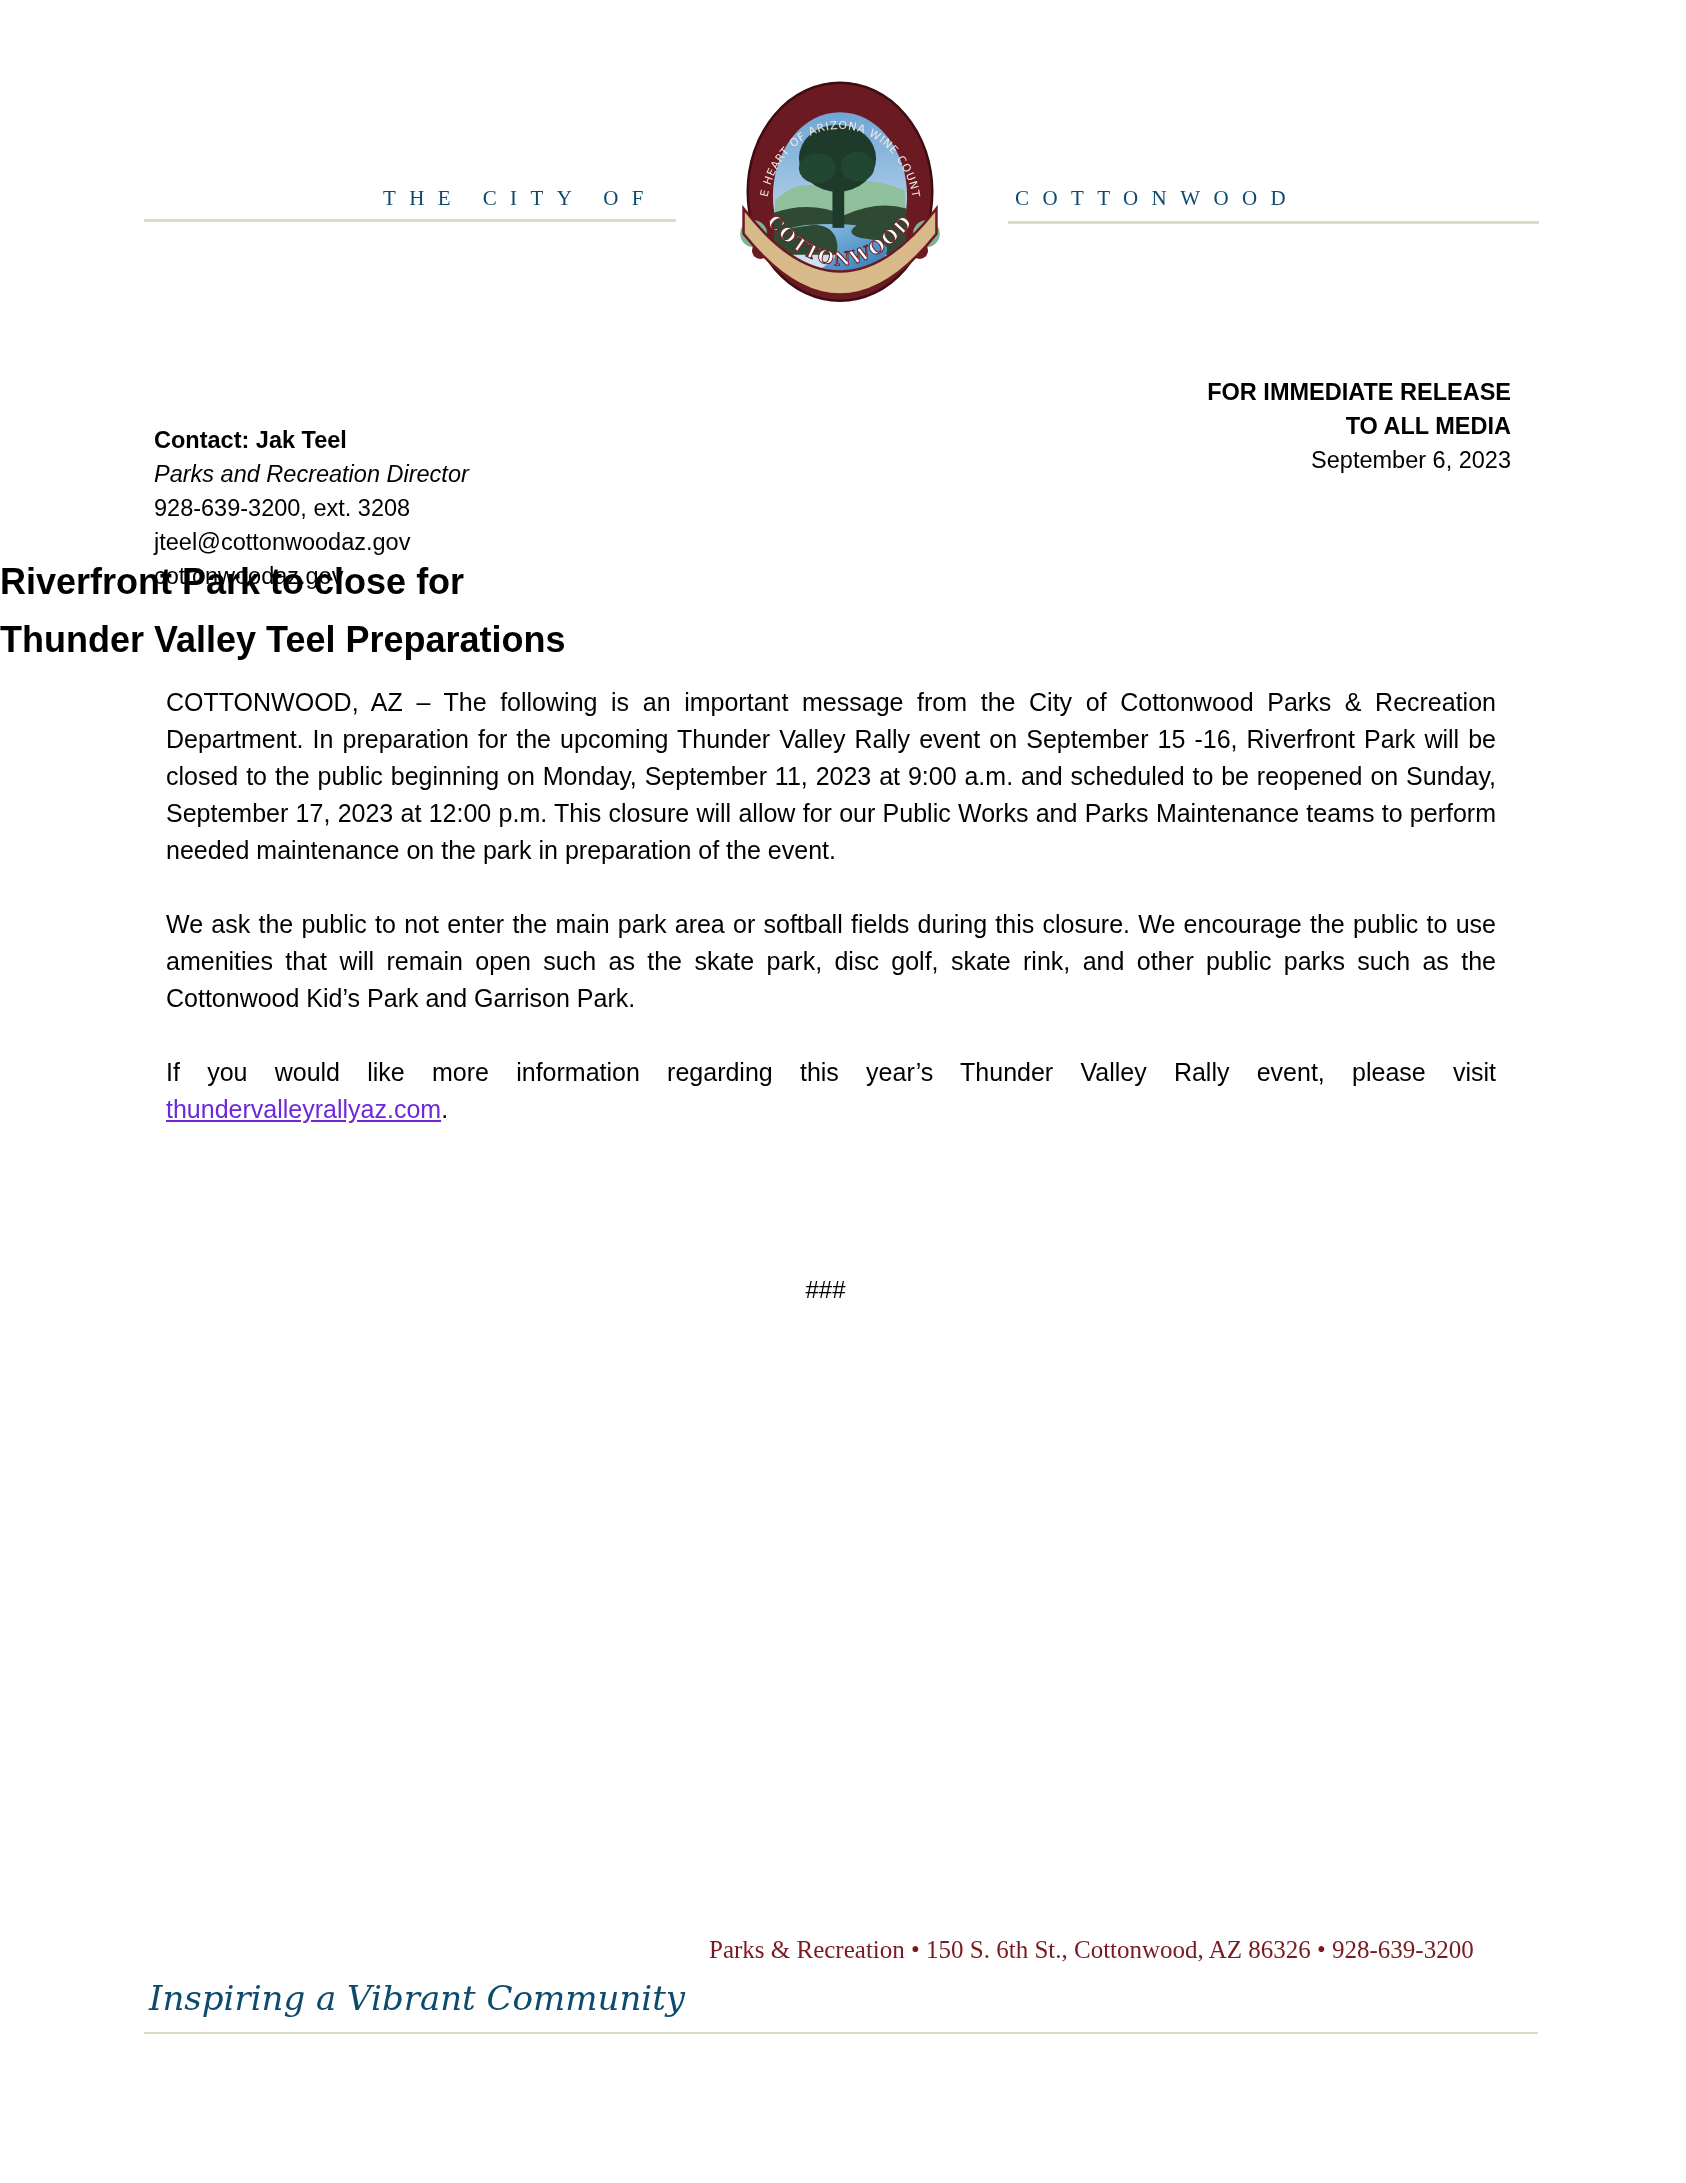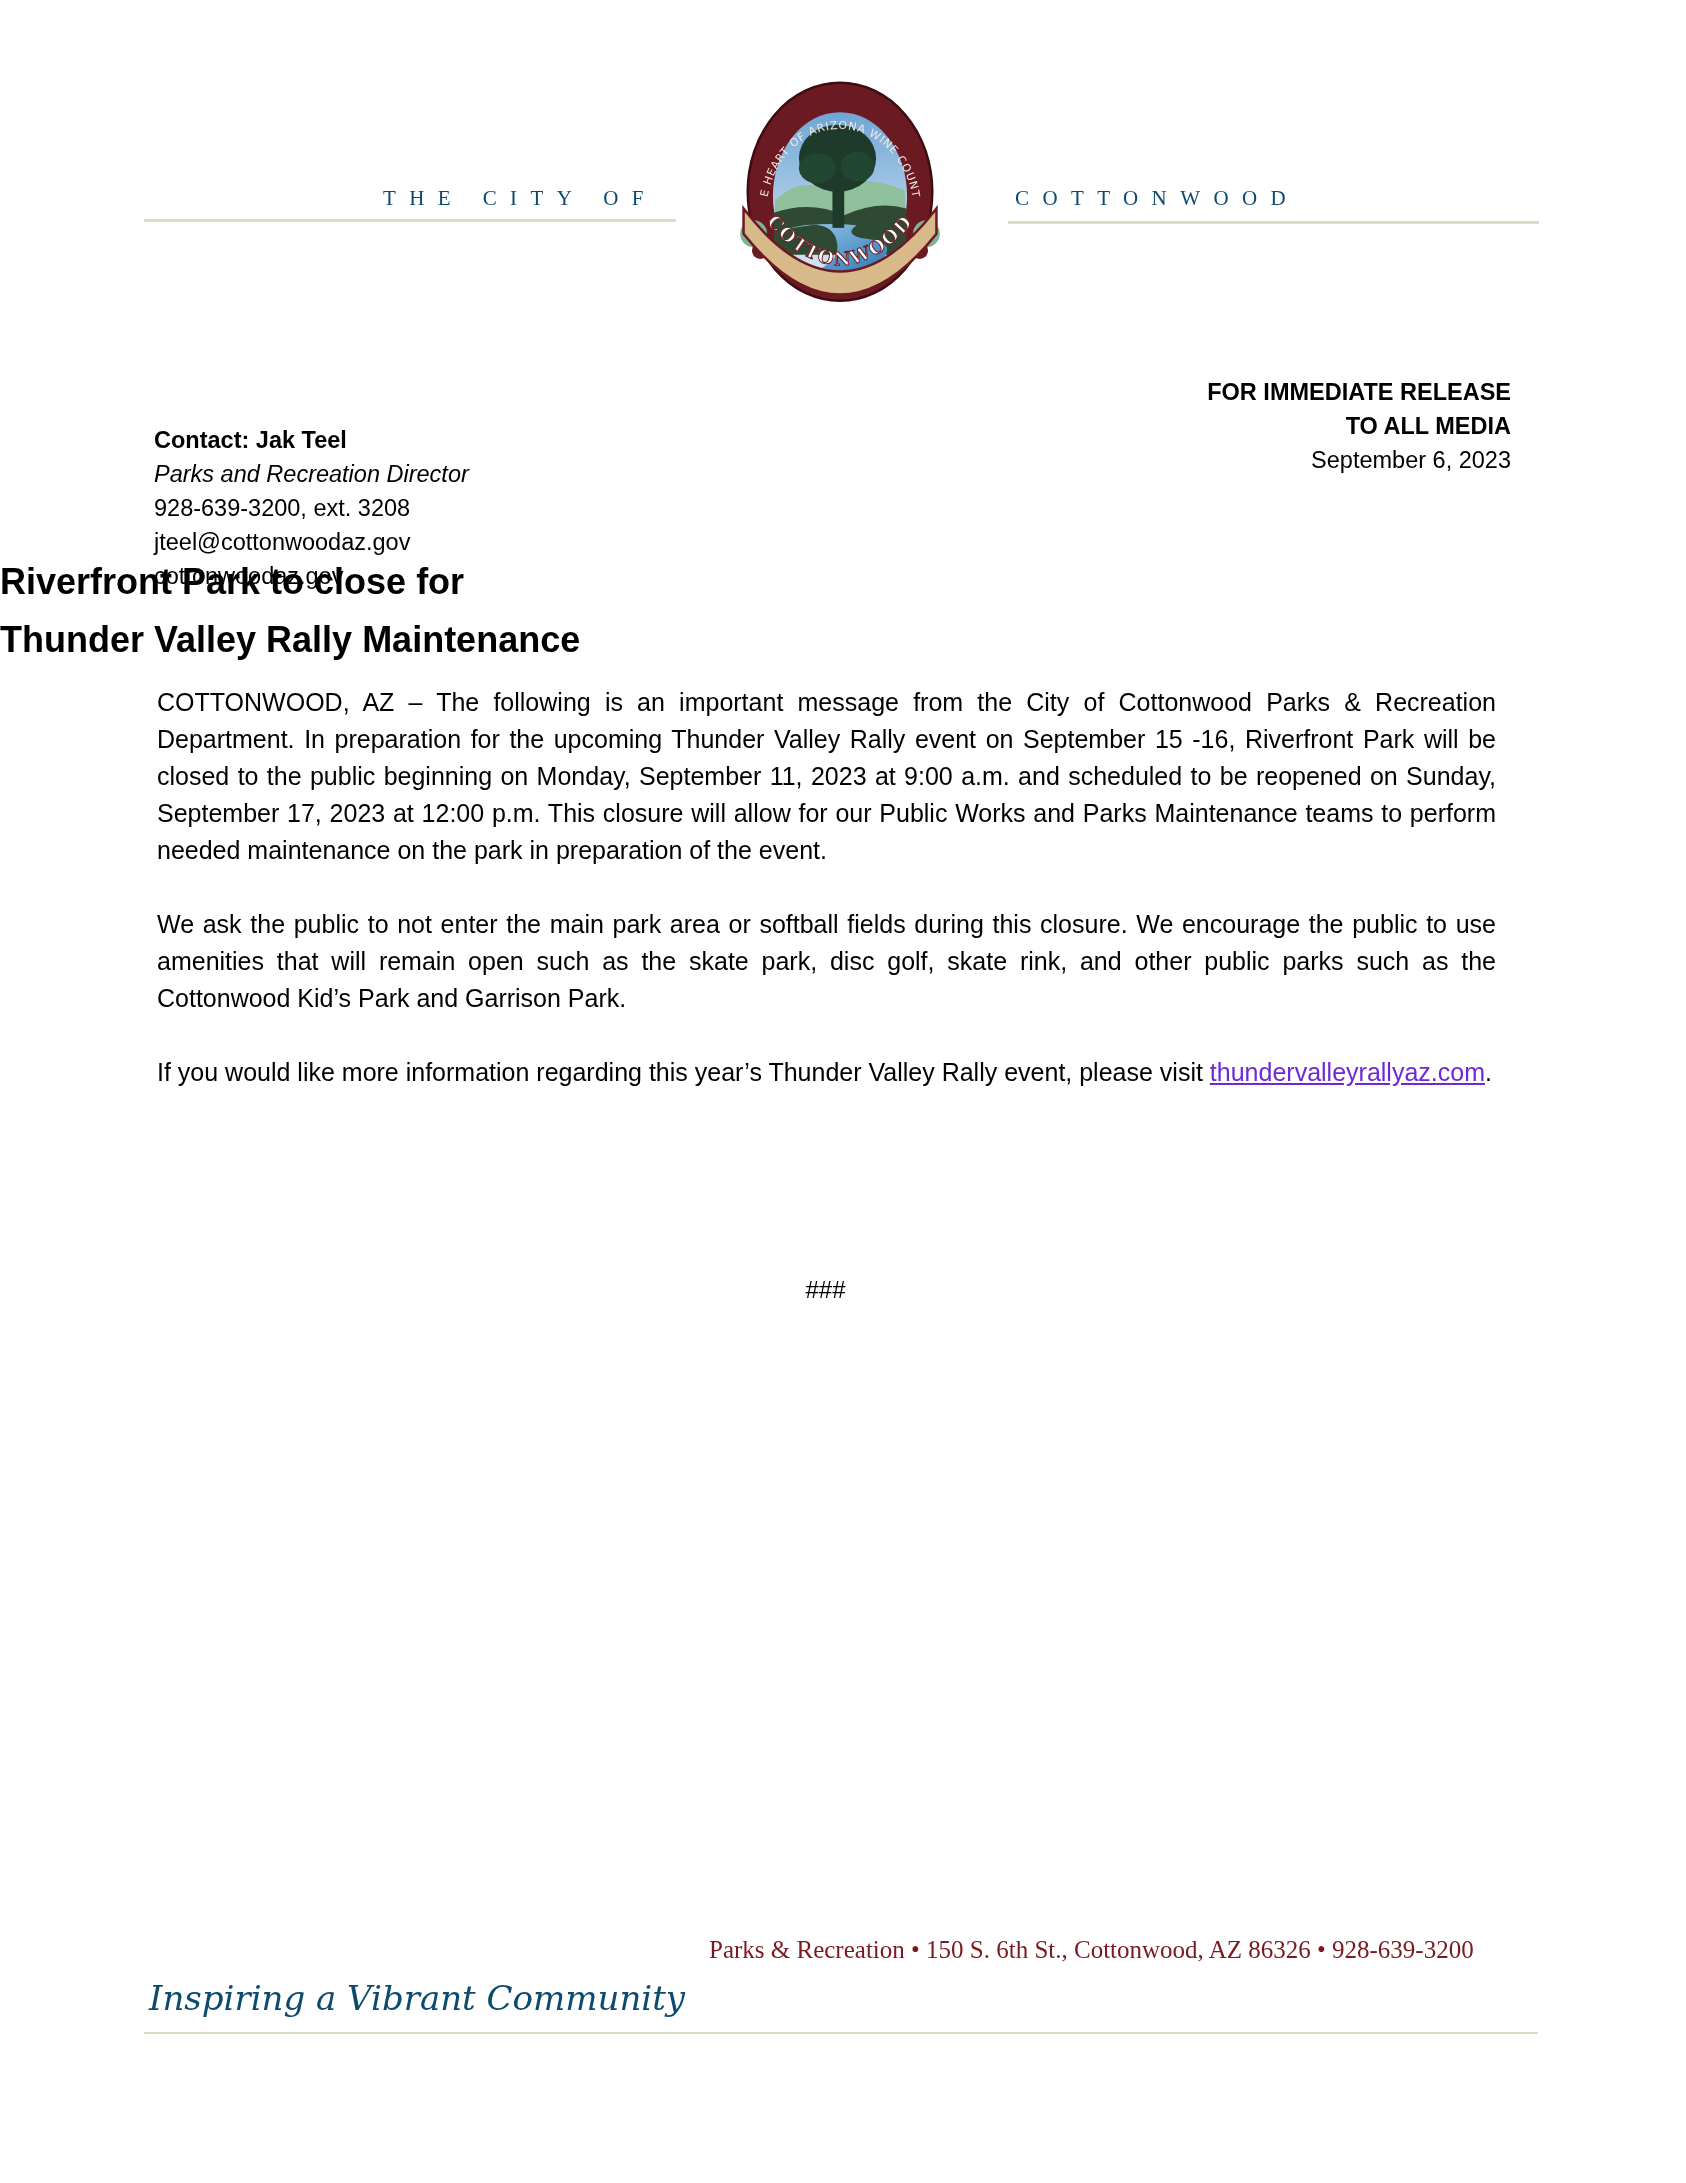--- a/index.html
+++ b/index.html
@@ -19,21 +19,21 @@
     .contact { position: absolute; left: 154px; top: 375px; font-size: 23.5px; line-height: 34px; }
     .contact .bold { font-weight: bold; margin-top: 48px; }
     .contact .ital { font-style: italic; }
     .release { position: absolute; right: 176px; top: 375px; font-size: 23.5px; line-height: 34px; text-align: right; margin-left: 47px; }
     .release .bold { font-weight: bold; }
 
     .title { position: absolute; left: 0; width: 1651px; top: 553px; text-align: left;
              font-size: 36px; font-weight: bold; line-height: 58px; }
 
     .body { position: absolute; left: 154px; width: 1342px; top: 684px; font-size: 25px; line-height: 37px; }
-    .body p { margin: 0 0 37px 3px; text-align: justify; }
+    .body p { margin: 0 0 37px 12px; text-align: justify; }
     .body a { color: #6d28d9; text-decoration: underline; }
     .end-mark { position: absolute; left: 0; width: 1651px; top: 1276px; text-align: center; font-size: 24px; }
 
     .tagline { position: absolute; left: 149px; top: 1978px; color: #0c4a6e;
                font-family: "DejaVu Serif", serif; font-style: italic; font-size: 34px; white-space: nowrap; }
     #rule-footer { left: 144px; top: 2032px; width: 1394px; height: 1.7px; }
     .footer-addr { position: absolute; left: 709px; top: 1936px; color: #7a1a1f;
                    font-family: "Liberation Serif", "DejaVu Serif", serif; font-size: 25px; white-space: nowrap; }
   </style>
 </head>
@@ -96,21 +96,21 @@
 </div>
 
 <div class="release">
   <div class="bold">FOR IMMEDIATE RELEASE</div>
   <div class="bold">TO ALL MEDIA</div>
   <div>September 6, 2023</div>
 </div>
 
 <div class="title">
   <div>Riverfront Park to close for</div>
-  <div>Thunder Valley Rally Maintenance</div>
+  <div>Thunder Valley Teel Preparations</div>
 </div>
 
 <div class="body">
   <p>COTTONWOOD, AZ – The following is an important message from the City of Cottonwood Parks &amp; Recreation Department. In preparation for the upcoming Thunder Valley Rally event on September 15 -16, Riverfront Park will be closed to the public beginning on Monday, September 11, 2023 at 9:00 a.m. and scheduled to be reopened on Sunday, September 17, 2023 at 12:00 p.m. This closure will allow for our Public Works and Parks Maintenance teams to perform needed maintenance on the park in preparation of the event.</p>
   <p>We ask the public to not enter the main park area or softball fields during this closure. We encourage the public to use amenities that will remain open such as the skate park, disc golf, skate rink, and other public parks such as the Cottonwood Kid’s Park and Garrison Park.</p>
   <p><span>If you would like more information regarding this year’s Thunder Valley Rally event, please visit </span><a>thundervalleyrallyaz.com</a><span>.</span></p>
 </div>
 <div class="end-mark">###</div>
 
 <div class="tagline">Inspiring a Vibrant Community</div>

